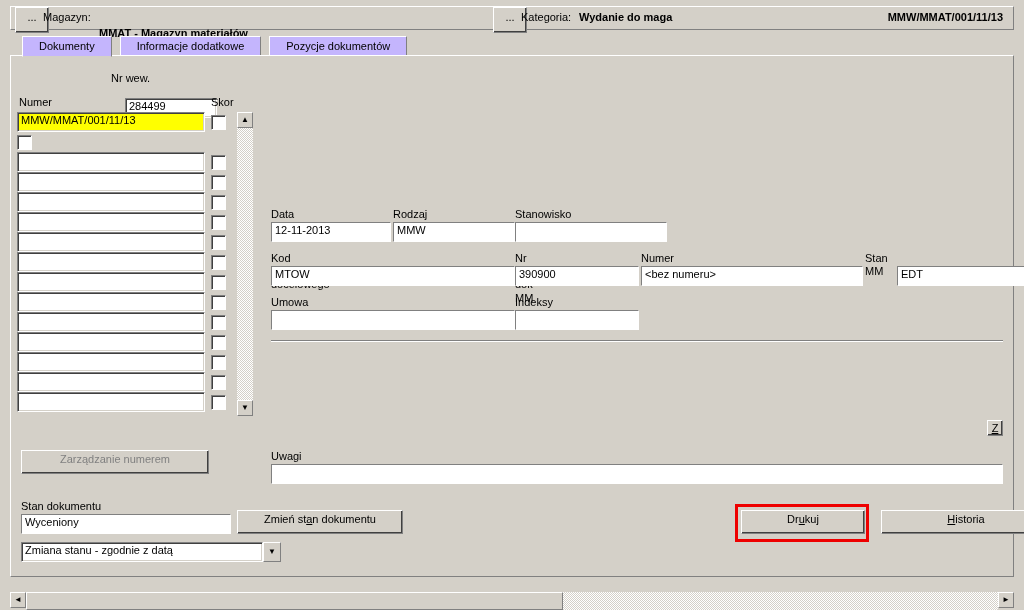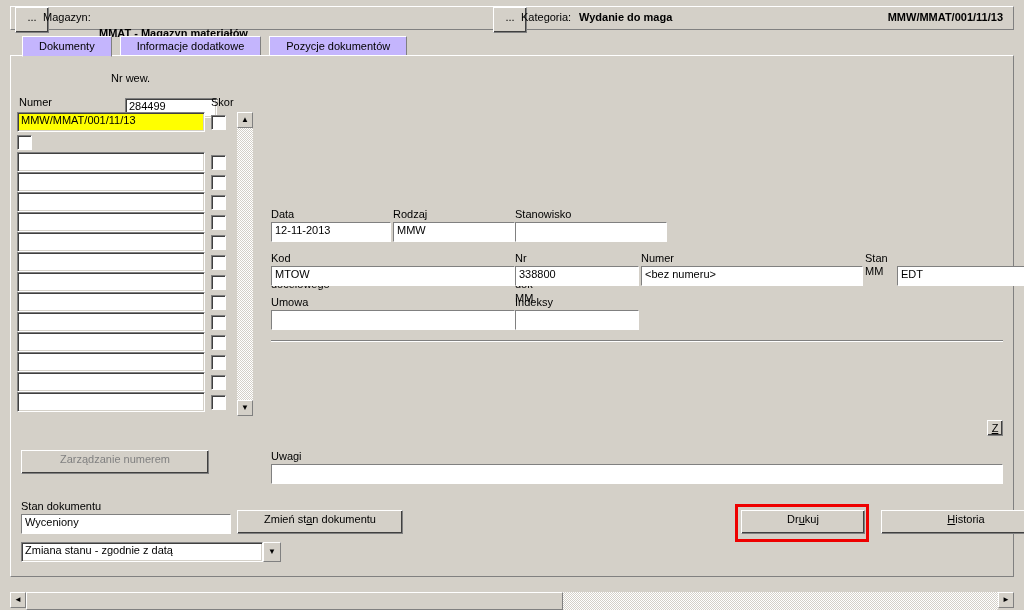--- a/index.html
+++ b/index.html
@@ -128,21 +128,21 @@
     <span class="label" style="position:absolute;left:122px;top:0;">Rodzaj dokumentu</span>
     <div class="sunken-ro field" style="position:absolute;left:122px;top:14px;width:114px;">MMW</div>
 
     <span class="label" style="position:absolute;left:244px;top:0;">Stanowisko kosztów</span>
     <div class="sunken-ro field" style="position:absolute;left:244px;top:14px;width:144px;"></div>
 
     <span class="label" style="position:absolute;left:0;top:44px;">Kod magazynu docelowego</span>
     <div class="sunken-ro field" style="position:absolute;left:0;top:58px;width:236px;">MTOW</div>
 
     <span class="label" style="position:absolute;left:244px;top:44px;">Nr wew. dok MM</span>
-    <div class="sunken-ro field" style="position:absolute;left:244px;top:58px;width:116px;">338800</div>
+    <div class="sunken-ro field" style="position:absolute;left:244px;top:58px;width:116px;">390900</div>
 
     <span class="label" style="position:absolute;left:370px;top:44px;">Numer MM</span>
     <div class="sunken-ro field" style="position:absolute;left:370px;top:58px;width:214px;">&lt;bez numeru&gt;</div>
 
     <span class="label" style="position:absolute;left:594px;top:44px;">Stan MM</span>
     <div class="sunken-ro field" style="position:absolute;left:594px;top:58px;width:138px;margin-left:32px;">EDT</div>
 
     <span class="label" style="position:absolute;left:0;top:88px;">Umowa</span>
     <div class="sunken-ro field" style="position:absolute;left:0;top:102px;width:236px;"></div>
 

